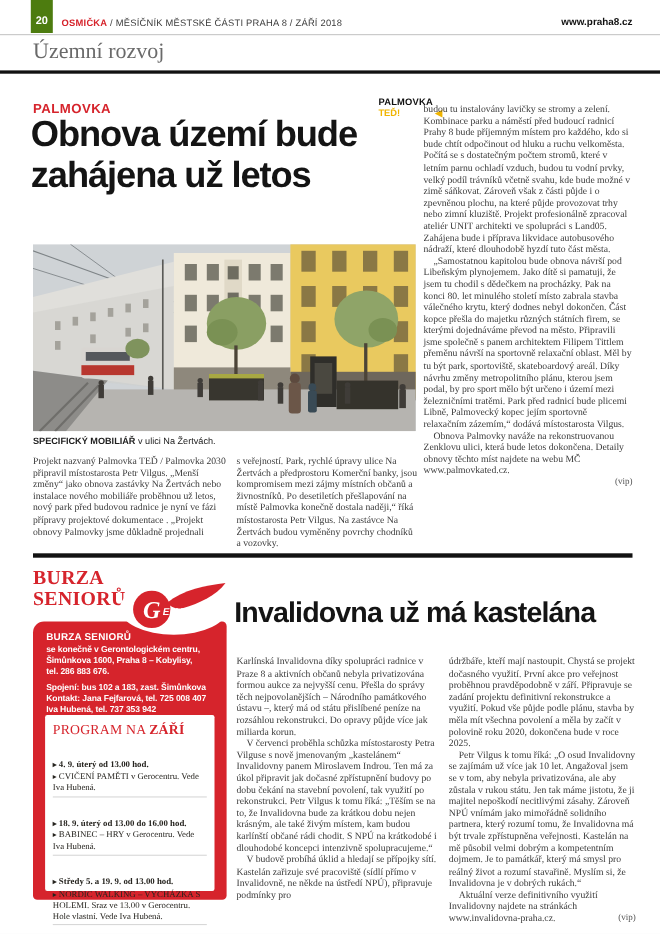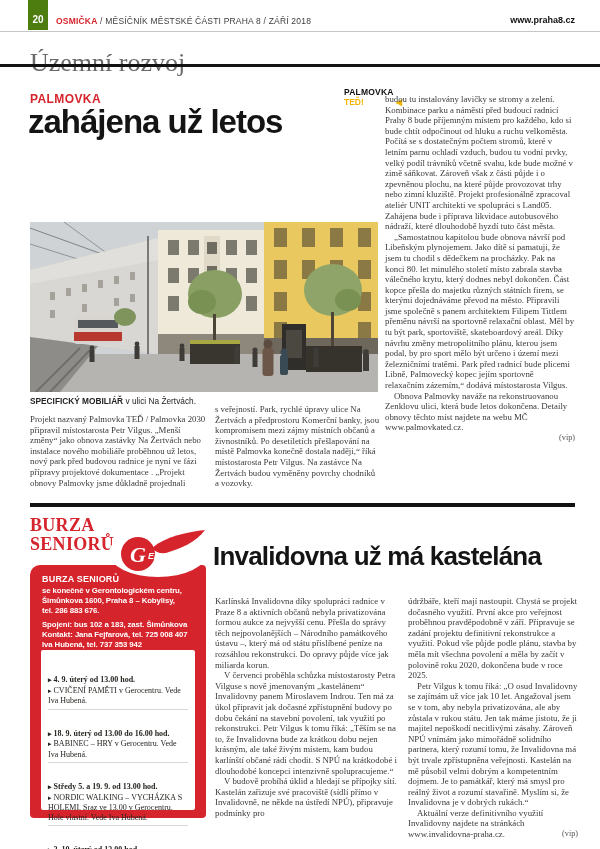--- a/index.html
+++ b/index.html
@@ -6,21 +6,21 @@
   .page{position:relative;width:600px;height:849px;background:#ffffff;overflow:hidden;
         font-family:"Liberation Sans",sans-serif;color:#1d1d1b;}
   .abs{position:absolute;}
   
   .pagenum-tab{left:28px;top:0;width:20px;height:30px;background:#4d7c0f;color:#fff;
     font-size:10px;font-weight:bold;text-align:center;line-height:12px;padding-top:14px;box-sizing:border-box;}
   .masthead{left:56px;top:16px;font-size:8.5px;letter-spacing:.2px;color:#3c3c3c;white-space:nowrap;}
   .masthead .brand{color:#d6242c;font-weight:bold;}
   .website{right:25px;top:15px;font-size:9px;font-weight:bold;color:#111;}
   .hairline{left:0;top:31px;width:600px;height:1px;background:#c6c6c6;}
-  .section-title{left:30px;top:36px;font-family:"Liberation Serif",serif;font-size:26px;color:#6a6a6a;margin-top:12px;}
+  .section-title{left:30px;top:36px;font-family:"Liberation Serif",serif;font-size:20px;color:#6a6a6a;}
   .rule1{left:0;top:64px;width:600px;height:3px;background:#121212;}
   .rule2{left:30px;top:503px;width:545px;height:4px;background:#121212;}
   
   .kicker{color:#d6242c;font-weight:bold;font-size:12px;letter-spacing:.4px;}
   .pt-logo{left:344px;top:87px;width:58px;text-align:left;}
   .pt-line1{font-size:8.5px;font-weight:bold;letter-spacing:.2px;color:#111;}
   .pt-line2{font-size:8.5px;font-weight:bold;color:#f0b400;display:flex;justify-content:space-between;}
   .headline{left:28px;top:103px;width:360px;font-weight:bold;font-size:33px;line-height:37px;
     letter-spacing:-1px;color:#141414;}
   .lead{left:30px;top:184px;width:350px;font-family:"Liberation Serif",serif;font-weight:bold;
@@ -77,20 +77,21 @@
 
   <div class="abs pt-logo">
     <div class="pt-line1">PALMOVKA</div>
     <div class="pt-line2">
       <span>TEĎ!</span>
       <span>◀</span>
     </div>
   </div>
 
   <div class="abs headline">
+    <div>Obnova území bude</div>
     <div>zahájena už letos</div>
   </div>
 
 
   <svg class="abs photo" viewBox="0 0 348 170" width="348" height="170" preserveAspectRatio="none">
     <rect width="348" height="170" fill="#cfd3d6"></rect>
     <line x1="0" y1="6" x2="155" y2="62" stroke="#7e8487" stroke-width="1"></line>
     <line x1="0" y1="22" x2="140" y2="66" stroke="#7e8487" stroke-width="0.8"></line>
     <line x1="34" y1="0" x2="122" y2="64" stroke="#7e8487" stroke-width="0.8"></line>
 
@@ -186,21 +187,21 @@
     <rect x="250" y="133" width="8" height="20" rx="2" fill="#394a55"></rect>
   </svg>
 
   <div class="abs caption">
     <b>SPECIFICKÝ MOBILIÁŘ</b><span> v ulici Na Žertvách.</span>
   </div>
 
   <div class="abs bt" style="left:30px;top:414px;width:176px;">
     <p>Projekt nazvaný Palmovka TEĎ / Palmovka 2030 připravil místostarosta Petr Vilgus. „Menší změny“ jako obnova zastávky Na Žertvách nebo instalace nového mobiliáře proběhnou už letos, nový park před budovou radnice je nyní ve fázi přípravy projektové dokumentace . „Projekt obnovy Palmovky jsme důkladně projednali</p>
   </div>
-  <div class="abs bt" style="left:215px;top:404px;width:166px;">
+  <div class="abs bt" style="left:215px;top:414px;width:166px;">
     <p>s veřejností. Park, rychlé úpravy ulice Na Žertvách a předprostoru Komerční banky, jsou kompromisem mezi zájmy místních občanů a živnostníků. Po desetiletích přešlapování na místě Palmovka konečně dostala naději,“ říká místostarosta Petr Vilgus. Na zastávce Na Žertvách budou vyměněny povrchy chodníků a vozovky.</p>
   </div>
   <div class="abs bt" style="left:385px;top:94px;width:190px;">
     <p>budou tu instalovány lavičky se stromy a zelení. Kombinace parku a náměstí před budoucí radnicí Prahy 8 bude příjemným místem pro každého, kdo si bude chtít odpočinout od hluku a ruchu velkoměsta. Počítá se s dostatečným počtem stromů, které v letním parnu ochladí vzduch, budou tu vodní prvky, velký podíl trávníků včetně svahu, kde bude možné v zimě sáňkovat. Zároveň však z části půjde i o zpevněnou plochu, na které půjde provozovat trhy nebo zimní kluziště. Projekt profesionálně zpracoval ateliér UNIT architekti ve spolupráci s Land05. Zahájena bude i příprava likvidace autobusového nádraží, které dlouhodobě hyzdí tuto část města.</p>
     <p class="ind">„Samostatnou kapitolou bude obnova návrší pod Libeňským plynojemem. Jako dítě si pamatuji, že jsem tu chodil s dědečkem na procházky. Pak na konci 80. let minulého století místo zabrala stavba válečného krytu, který dodnes nebyl dokončen. Část kopce přešla do majetku různých státních firem, se kterými dojednáváme převod na město. Připravili jsme společně s panem architektem Filipem Tittlem přeměnu návrší na sportovně relaxační oblast. Měl by tu být park, sportoviště, skateboardový areál. Díky návrhu změny metropolitního plánu, kterou jsem podal, by pro sport mělo být určeno i území mezi železničními tratěmi. Park před radnicí bude plicemi Libně, Palmovecký kopec jejím sportovně relaxačním zázemím,“ dodává místostarosta Vilgus.</p>
     <p class="ind">Obnova Palmovky naváže na rekonstruovanou Zenklovu ulici, která bude letos dokončena. Detaily obnovy těchto míst najdete na webu MČ www.palmovkated.cz.</p>
     <div class="vip-line">(vip)</div>
   </div>
 
   <div class="abs rule2"></div>
@@ -223,20 +224,23 @@
 
   <svg class="abs gema" viewBox="0 0 100 50" width="100" height="50">
     <ellipse cx="50" cy="25" rx="49" ry="24" fill="#ffffff"></ellipse>
     <circle cx="30" cy="26" r="17" fill="#d6242c"></circle>
     <path d="M44 20 C 58 8, 80 4, 97 2 C 88 14, 74 20, 58 25 C 52 26, 47 24, 44 20 Z" fill="#d6242c"></path>
     <text x="30" y="34" font-size="22" font-weight="bold" font-style="italic" fill="#ffffff" text-anchor="middle" font-family="Liberation Serif, serif">G</text>
     <text x="40" y="31" font-size="9" font-weight="bold" font-style="italic" fill="#ffffff" font-family="Liberation Sans, sans-serif">EMA</text>
   </svg>
 
   <div class="abs prog-box">
+    <div class="prog-title">
+      <span>PROGRAM NA </span><b>ZÁŘÍ</b>
+    </div>
     <div class="prog-item">
       <div class="prog-head"><span class="bullet">▸</span><span>4. 9. úterý od 13.00 hod.</span></div>
       <div><span class="bullet">▸</span><span>CVIČENÍ PAMĚTI v Gerocentru. Vede Iva Hubená.</span></div>
     </div>
     <div class="prog-item">
       <div class="prog-head"><span class="bullet">▸</span><span>18. 9. úterý od 13.00 do 16.00 hod.</span></div>
       <div><span class="bullet">▸</span><span>BABINEC – HRY v Gerocentru. Vede Iva Hubená.</span></div>
     </div>
     <div class="prog-item">
       <div class="prog-head"><span class="bullet">▸</span><span>Středy 5. a 19. 9. od 13.00 hod.</span></div>

